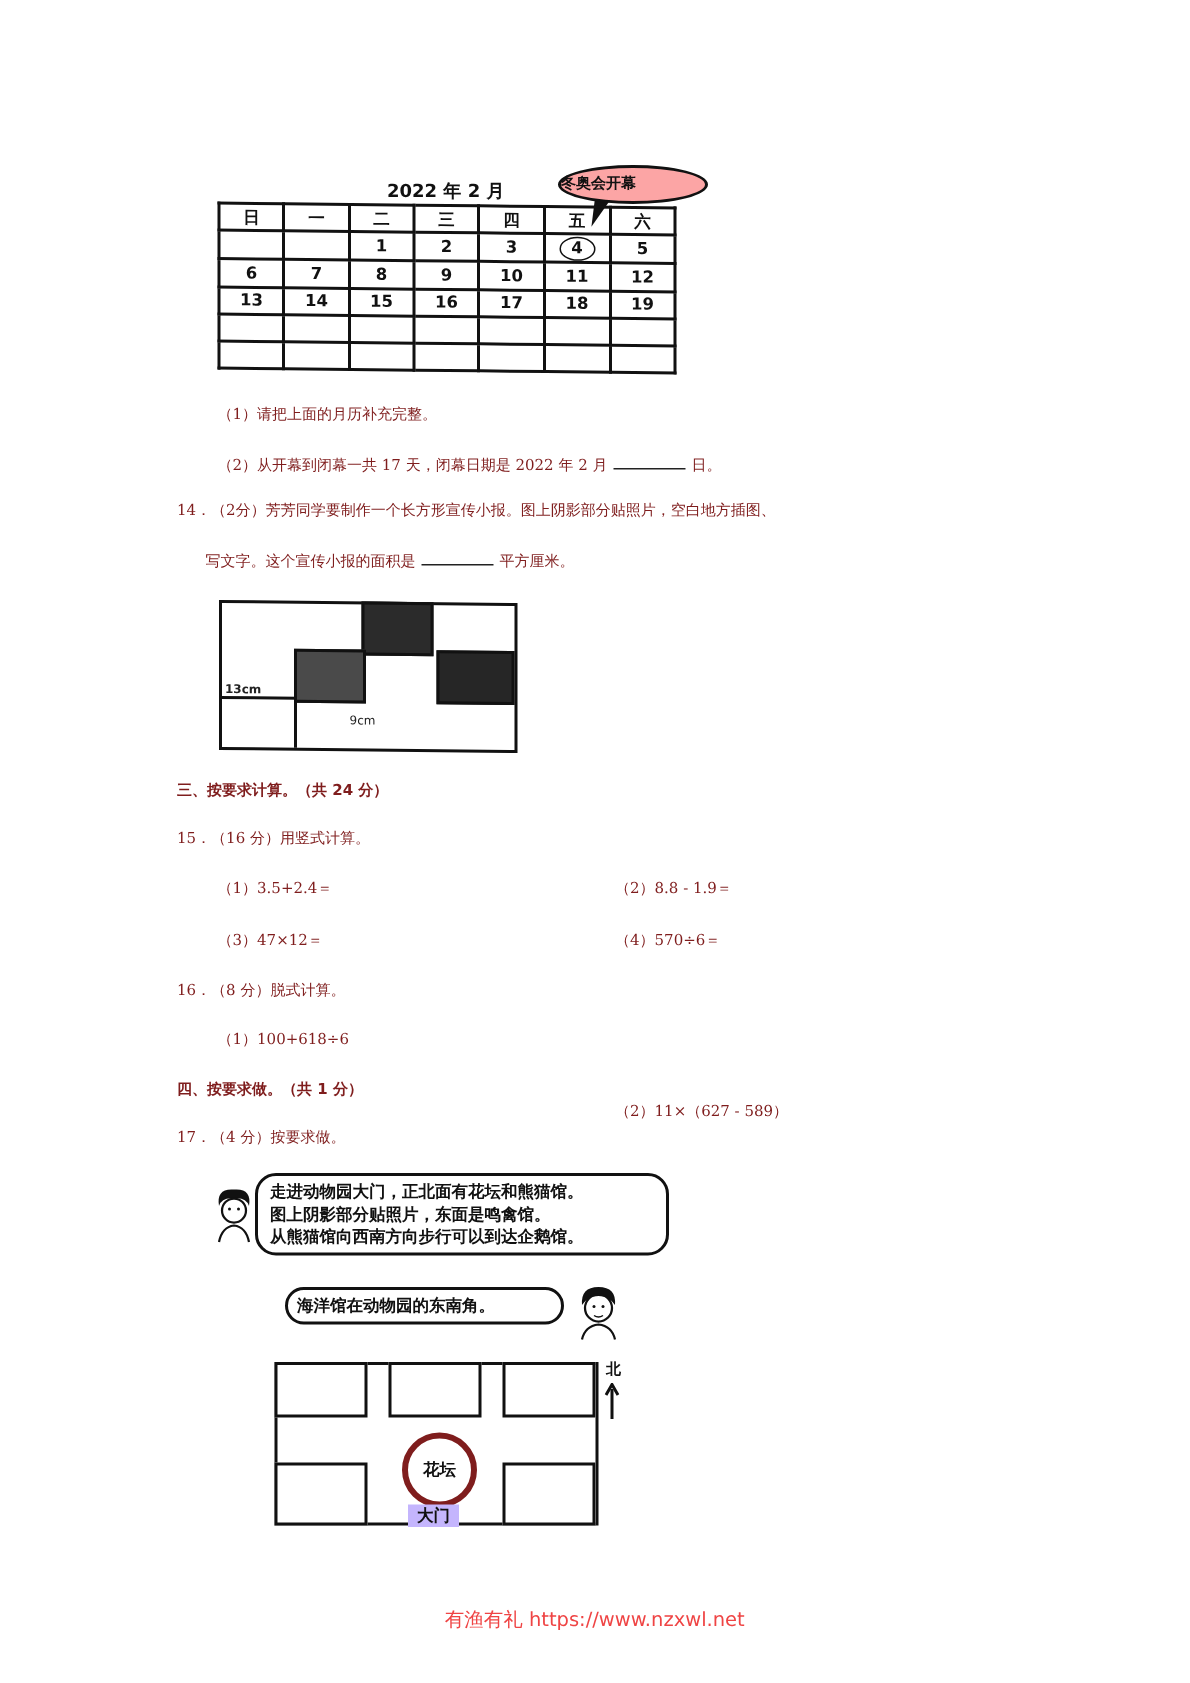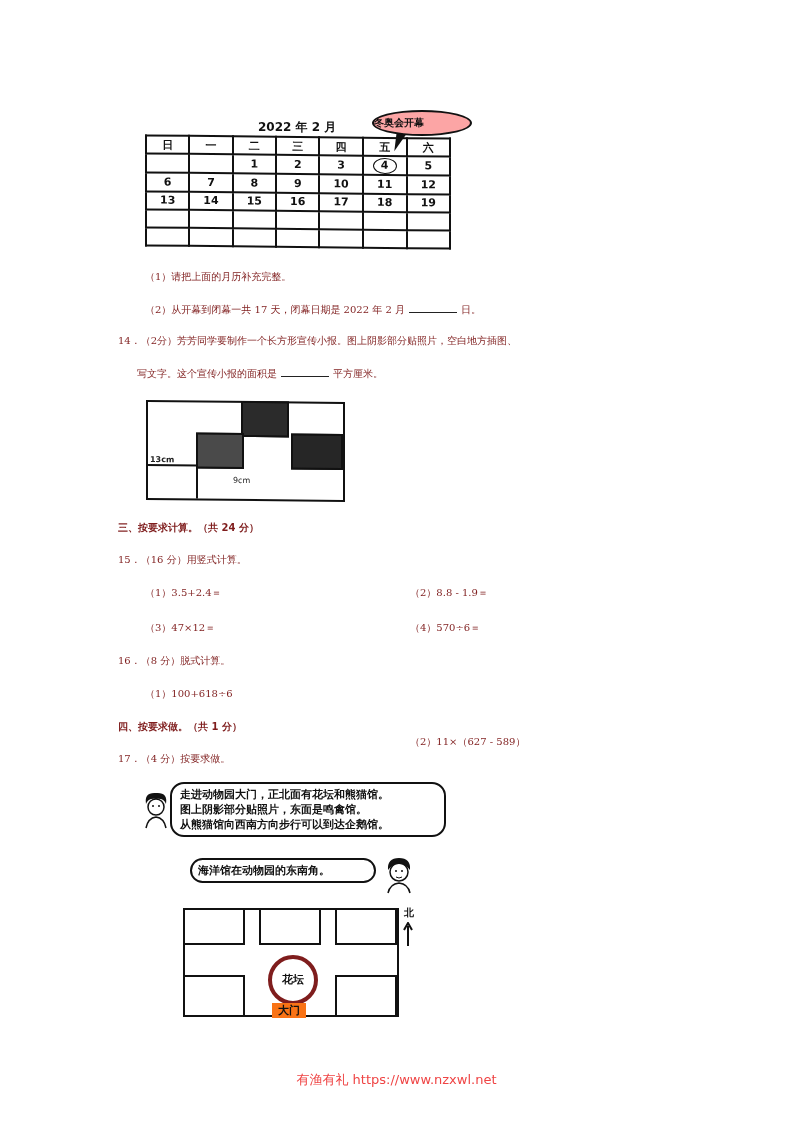--- a/index.html
+++ b/index.html
@@ -27,21 +27,21 @@
   .shade { position: absolute; background: #333; border: 2px solid #111; }
   .dim { position: absolute; font-size: 8px; font-family: "DejaVu Sans", sans-serif; }
 
   
   .speech { position: absolute; border: 2px solid #111; border-radius: 14px; background: #fff; font-size: 11px; line-height: 15px; padding: 3px 8px; }
   .face { position: absolute; width: 26px; height: 30px; }
   .zoo-map { position: absolute; left: 183px; top: 908px; width: 212px; height: 105px; border: 2px solid #111; }
   .zbox { position: absolute; border: 2px solid #111; background: #fff; }
   .flower { position: absolute; left: 268px; top: 955px; width: 42px; height: 42px; border: 4px solid #7f1d1d; border-radius: 50%; background:#fff;
             text-align: center; line-height: 42px; font-size: 11px; }
-  .gate { position: absolute; left: 272px; top: 1003px; background: #f97316; padding: 0 6px; font-size: 11px; }
+  .gate { position: absolute; left: 272px; top: 1003px; background: #c4b5fd; padding: 0 6px; font-size: 11px; }
   .footer { position: absolute; top: 1071px; left: 0; width: 793px; text-align: center; font-family: "DejaVu Sans", "Liberation Sans", sans-serif; font-size: 13px; color: #ef4444; }
 </style>
 </head>
 <body>
 
 <div class="cal-title hand">2022 年 2 月</div>
 <div class="bubble-tail"></div>
 <div class="bubble hand">冬奥会开幕</div>
 <table class="cal hand">
   <tbody>

